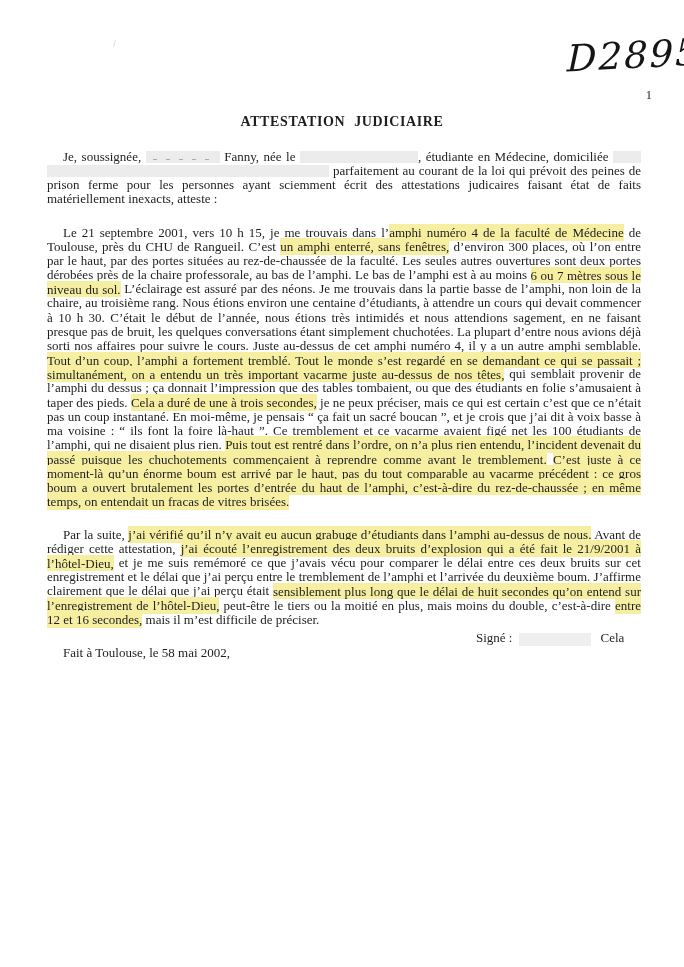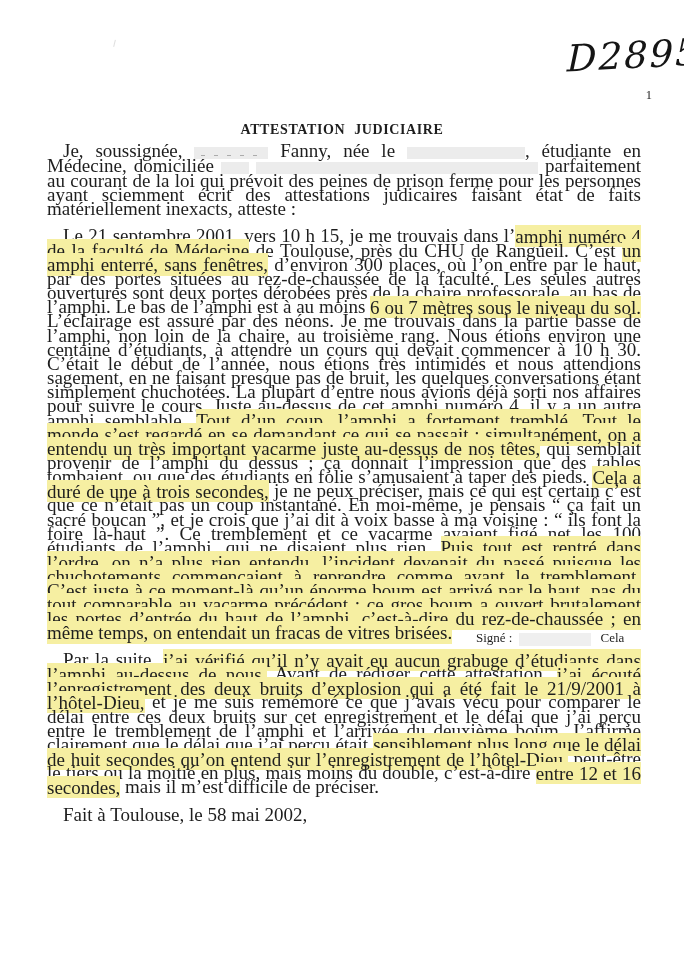--- a/index.html
+++ b/index.html
@@ -33,35 +33,35 @@
     letter-spacing:2px;
     transform:rotate(-3deg) skewX(-4deg);
     color:#151515;
     white-space:nowrap;
   }
   .page-number{
     position:absolute;right:32px;top:88px;
     font-size:12.5px;
   }
   .doc-title{
-    position:absolute;left:0;top:122px;width:100%;
+    position:absolute;left:0;top:114px;width:100%;
     text-align:center;
     font-weight:bold;
     font-size:14px;
     letter-spacing:.6px;
     word-spacing:5px;
   }
   .content{
-    position:absolute;left:47px;top:144px;width:594px;
-    font-size:19px;
+    position:absolute;left:47px;top:150px;width:594px;
+    font-size:13px;
     line-height:14.15px;
     text-align:justify;
   }
   .para{text-indent:16px;}
-  .para + .para{margin-top:13px;}
+  .para + .para{margin-top:19px;}
   .para span.hl{
     background:var(--highlight);
     padding:.5px 0 1px 0;
   }
   .redact{
     display:inline-block;
     height:12px;
     background:var(--redaction);
     vertical-align:-2px;
   }

